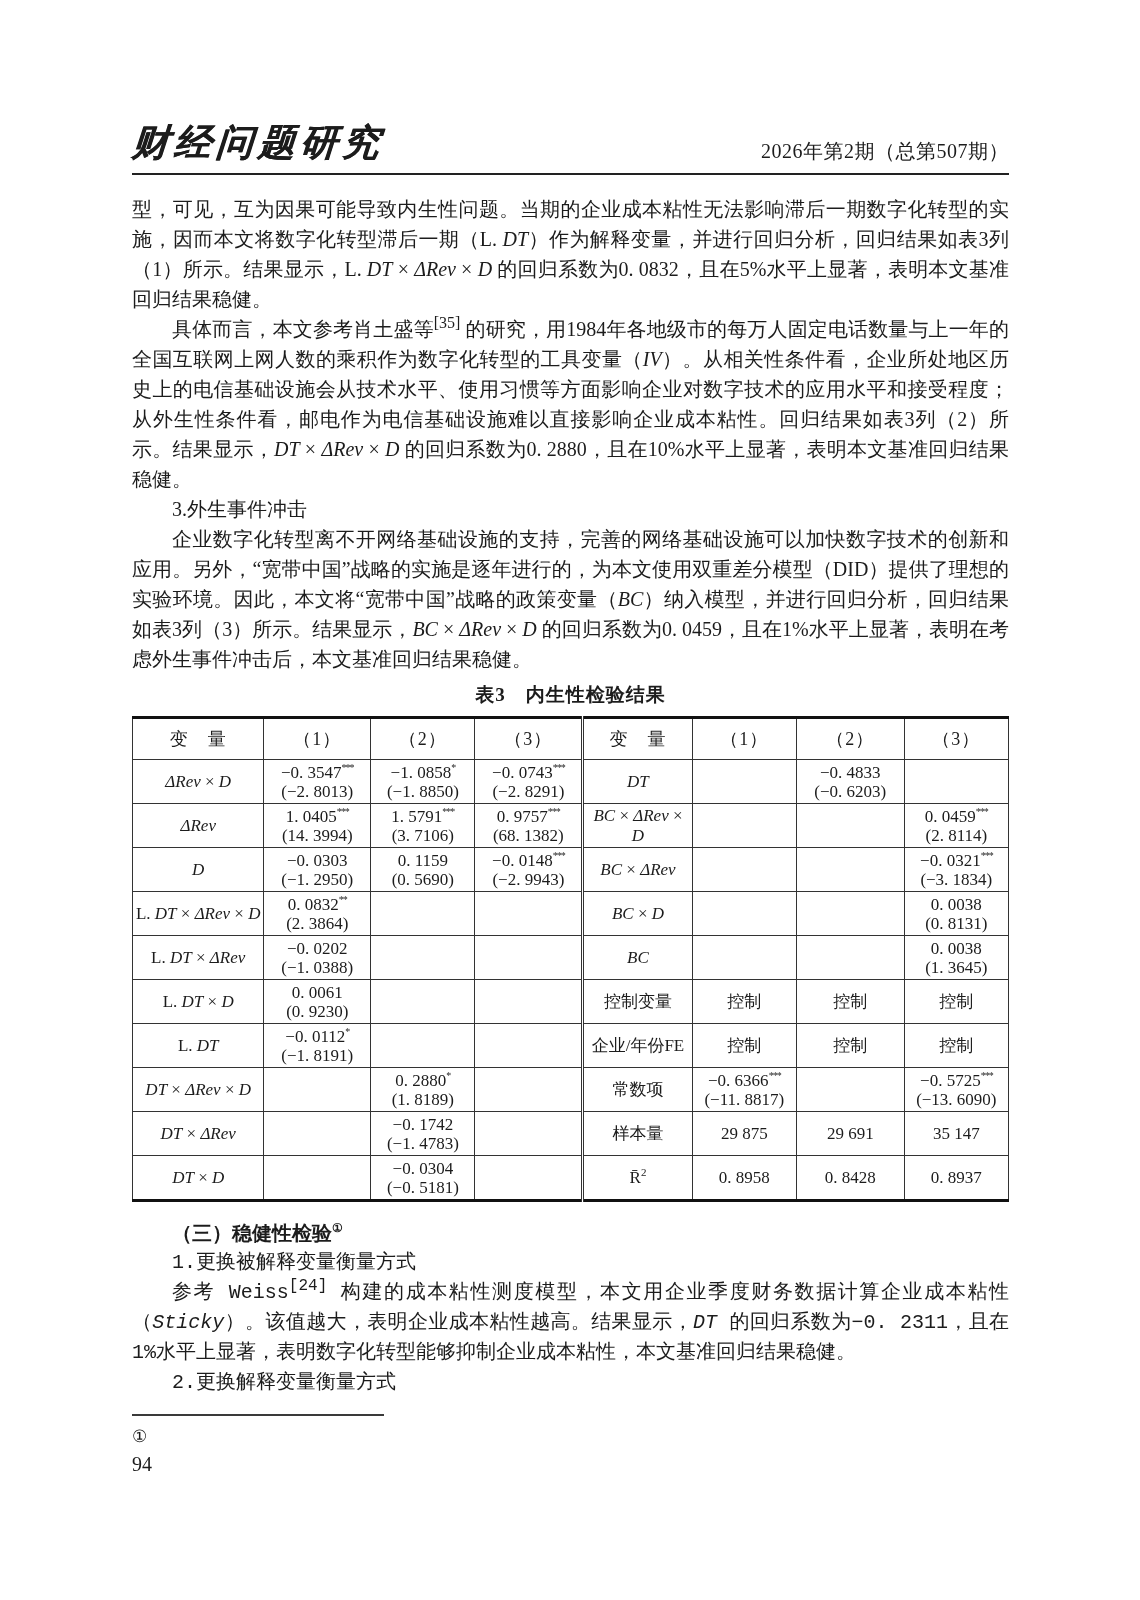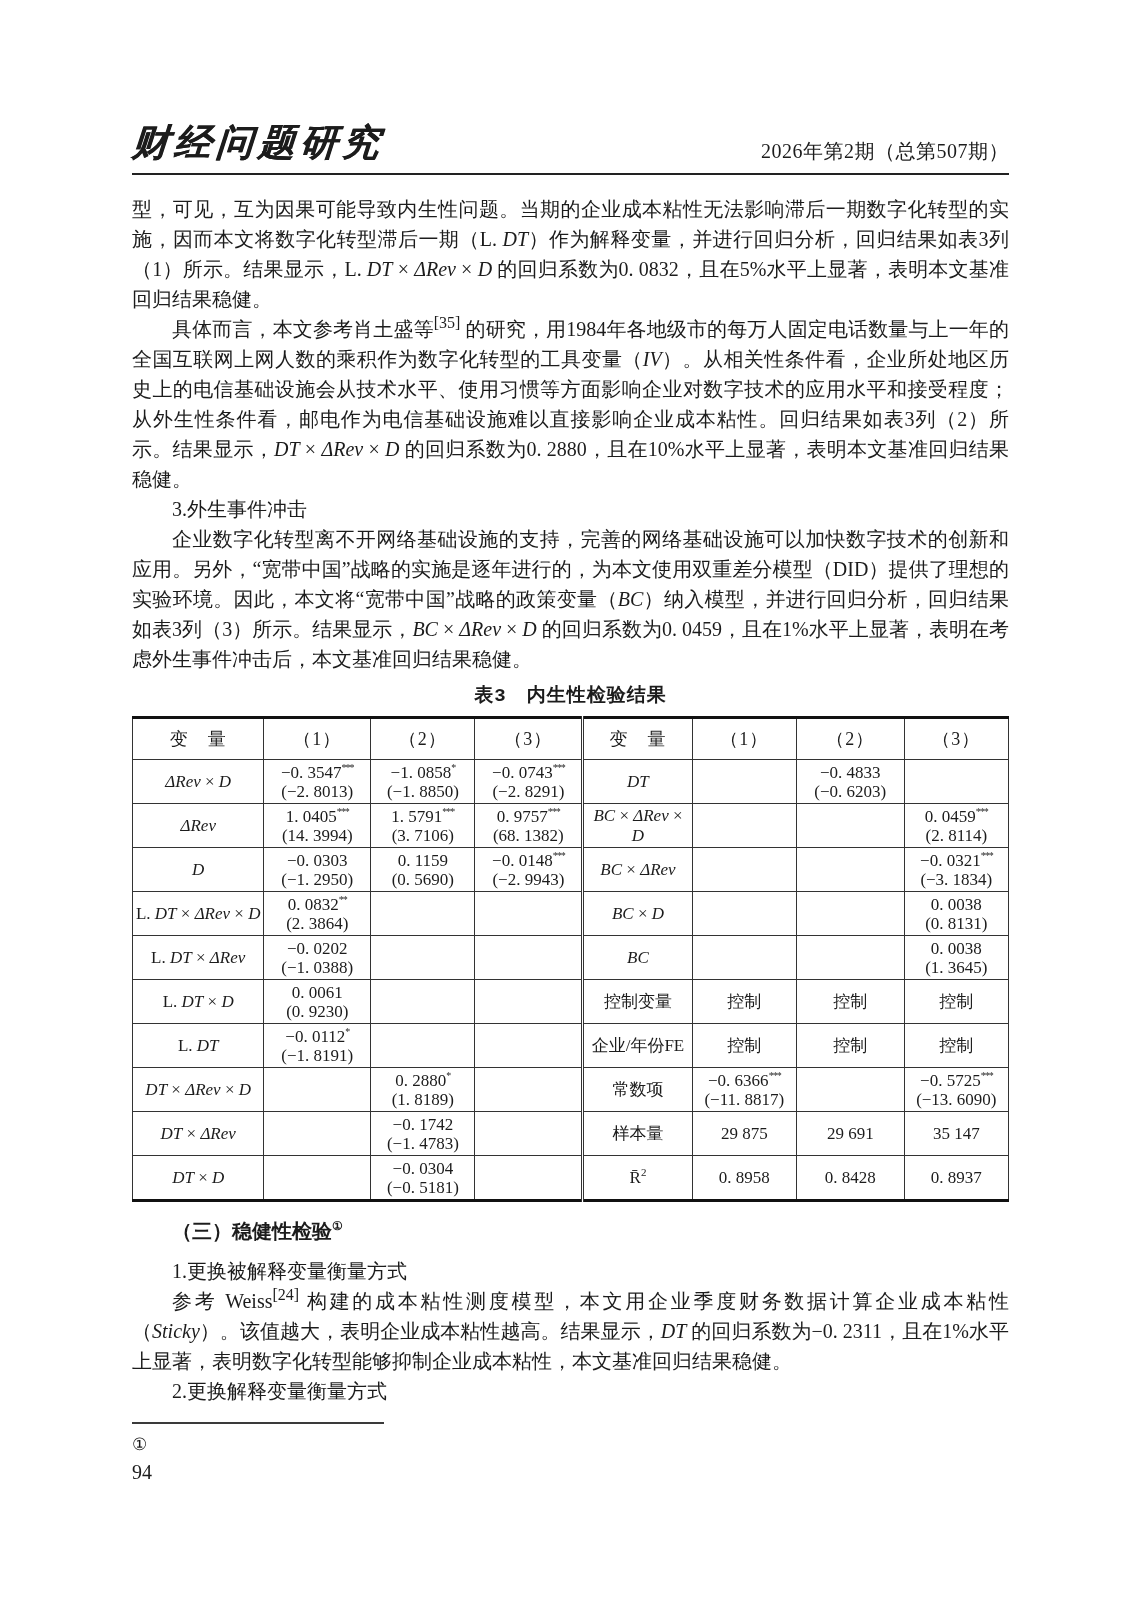--- a/index.html
+++ b/index.html
@@ -15,34 +15,34 @@
   .issue{font-size:20px;padding-bottom:3px;letter-spacing:0.5px;}
 
   
   .bodytext{margin-top:19px;font-size:20px;line-height:30px;text-align:justify;}
   .bodytext p{margin:0;}
   .ind{text-indent:2em;}
   .bodytext sup{font-size:16px;line-height:0;}
   .it{font-style:italic;}
 
   
-  .tbl-caption{text-align:center;font-family:Liberation Mono, monospace;
+  .tbl-caption{text-align:center;font-family:Liberation Serif, serif;
                font-weight:bold;font-size:19px;margin:8px 0 8px 0;letter-spacing:1px;}
   table.tbl{width:100%;border-collapse:collapse;table-layout:fixed;
             border-top:3px solid #111;border-bottom:3px solid #111;}
   .tbl th,.tbl td{border:1px solid #333;text-align:center;vertical-align:middle;padding:1px 2px;}
   .tbl thead th{font-size:18px;font-weight:normal;height:38px;letter-spacing:1px;}
   .tbl tbody td{font-size:17px;height:41px;}
   .tbl td .v,.tbl td .t{line-height:19px;}
   .tbl sup.st{font-size:10px;letter-spacing:-1px;line-height:0;}
   .tbl .lbl sup{font-size:11px;line-height:0;}
   .tbl th:nth-child(5),.tbl td:nth-child(5){border-left:3px double #333;}
 
   
-  .sec-h{font-family:Liberation Mono, monospace;font-weight:bold;
+  .sec-h{font-family:Liberation Serif, serif;font-weight:bold;
          font-size:20px;line-height:30px;margin-top:16px;text-indent:2em;}
   .sec-h sup{font-size:12px;line-height:0;}
 
   
   .fn-rule{width:252px;height:0;border-top:2px solid #3a3a3a;margin-top:16px;}
   .footnote{font-size:17px;line-height:24px;margin-top:9px;display:flex;gap:12px;}
   .page-num{font-size:20px;margin-top:4px;}
 </style>
 </head>
 <body>
@@ -278,21 +278,21 @@
               <div class="v">0. 8428</div>
             </td>
             <td>
               <div class="v">0. 8937</div>
             </td>
           </tr>
         </tbody>
     </table>
 
     <div class="sec-h"><span>（三）稳健性检验</span><sup>①</sup></div>
-    <div class="bodytext" style="margin-top:8px;">
+    <div class="bodytext" style="margin-top:0;font-family:Liberation Mono, monospace;">
       <p class="ind">1.更换被解释变量衡量方式</p>
       <p class="ind"><span>参考 Weiss</span><sup>[24]</sup><span> 构建的成本粘性测度模型，本文用企业季度财务数据计算企业成本粘性（</span><span class="it">Sticky</span><span>）。该值越大，表明企业成本粘性越高。结果显示，</span><span class="it">DT</span><span> 的回归系数为−0. 2311，且在1%水平上显著，表明数字化转型能够抑制企业成本粘性，本文基准回归结果稳健。</span></p>
       <p class="ind">2.更换解释变量衡量方式</p>
     </div>
 
     <div class="fn-rule"></div>
     <div class="footnote">
       <span>①</span>
     </div>
 

